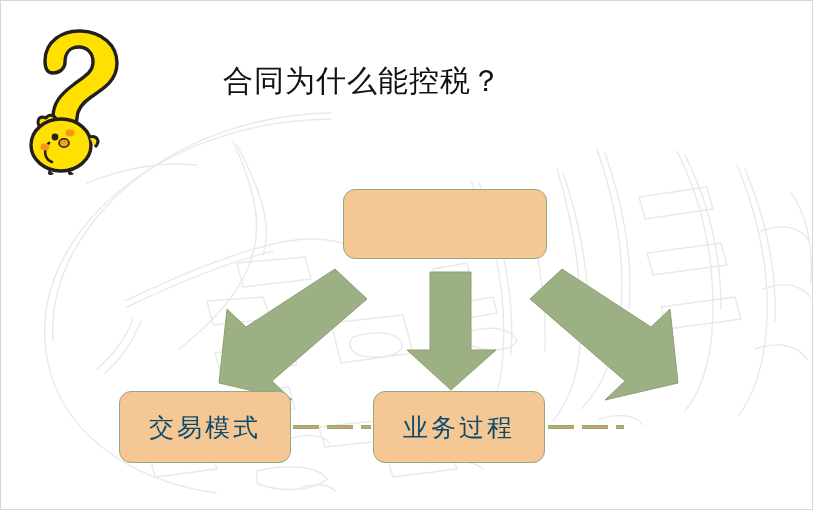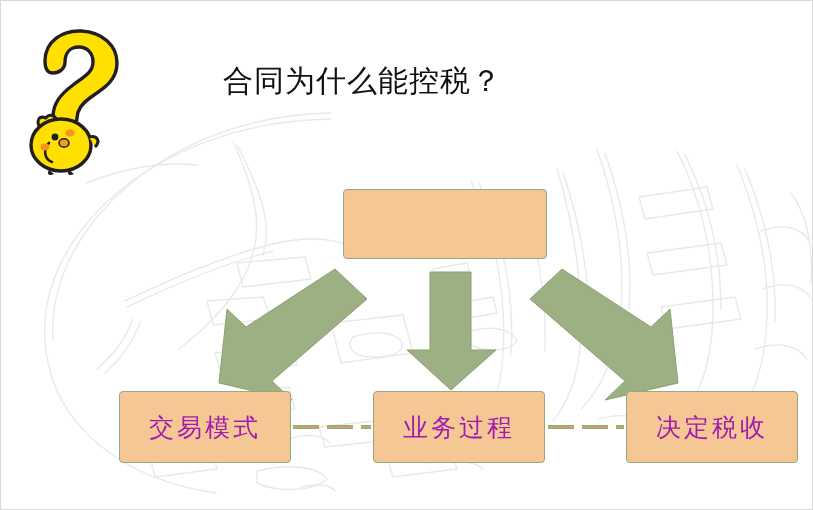--- a/index.html
+++ b/index.html
@@ -54,26 +54,26 @@
     white-space: nowrap;
     font-family: "Liberation Serif", "DejaVu Serif", serif;
   }
 
   
   .pbox {
     position: absolute;
     box-sizing: border-box;
     background: #F5C794;
     border: 1px solid #93A97E;
-    border-radius: 4px;
+    border-radius: 12px;
     z-index: 4;
     display: flex;
     align-items: center;
     justify-content: center;
-    color: #a21caf;
+    color: #0c4a6e;
     font-size: 25px;
     letter-spacing: 3px;
     font-family: "Liberation Serif", "DejaVu Serif", serif;
   }
   #box-top    { left: 342px; top: 188px; width: 204px; height: 70px; }
   #box-left   { left: 118px; top: 390px; width: 172px; height: 72px; }
   #box-center { left: 372px; top: 390px; width: 172px; height: 72px; text-align: center; }
   #box-right  { left: 625px; top: 390px; width: 172px; height: 72px; }
 
   
@@ -241,15 +241,14 @@
   </svg>
 
   <div id="title">合同为什么能控税？</div>
 
   <div class="pbox" id="box-top"></div>
 
   <div class="pbox" id="box-left">交易模式</div>
 
   <div class="pbox" id="box-center">业务过程</div>
 
-  <div class="pbox" id="box-right">决定税收</div>
 
 </div>
 
 </body></html>

